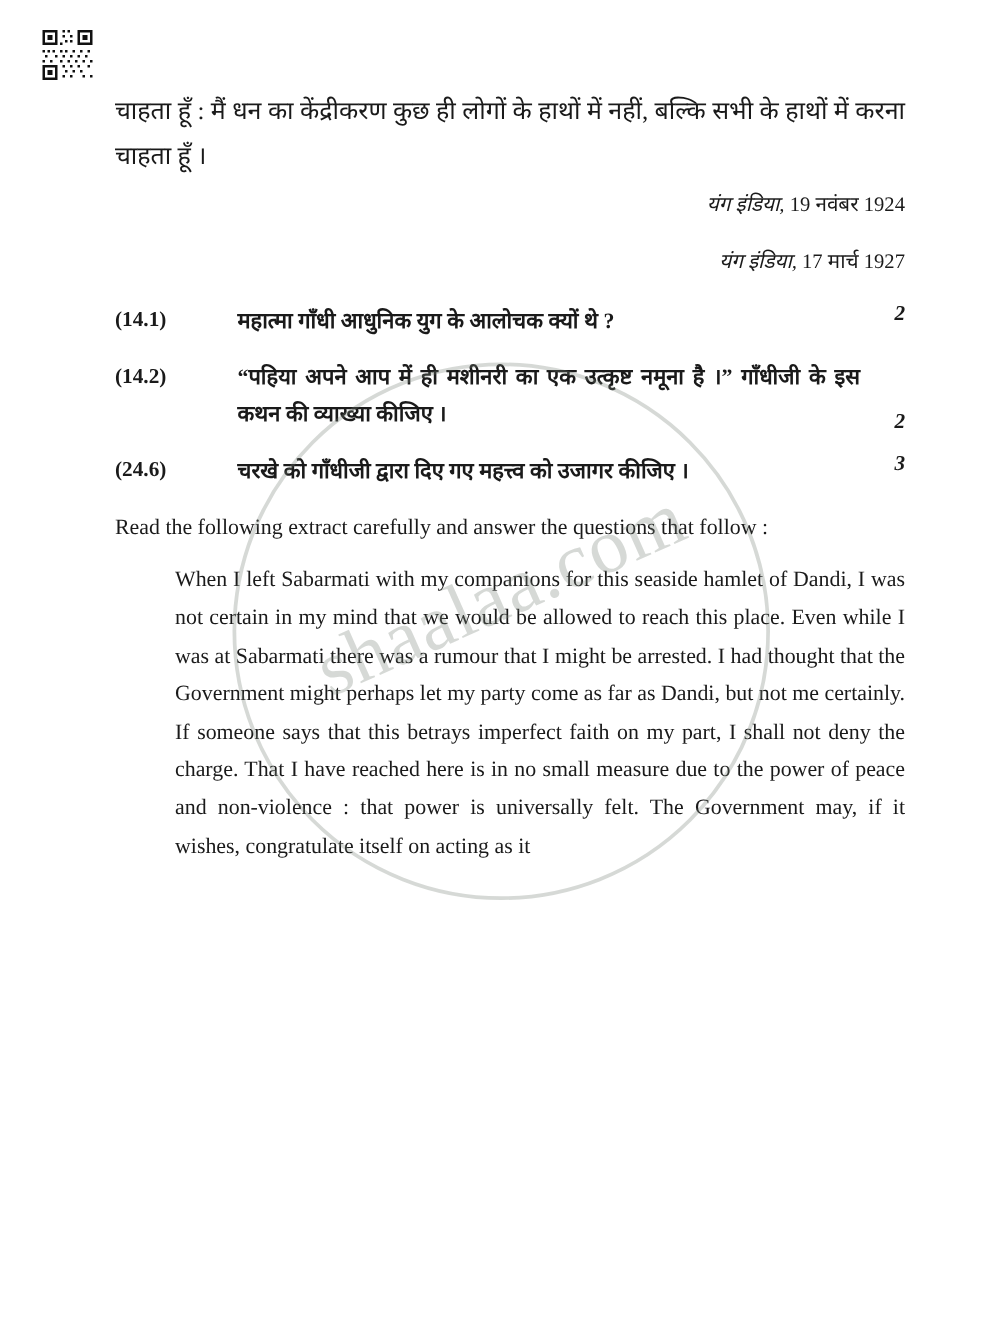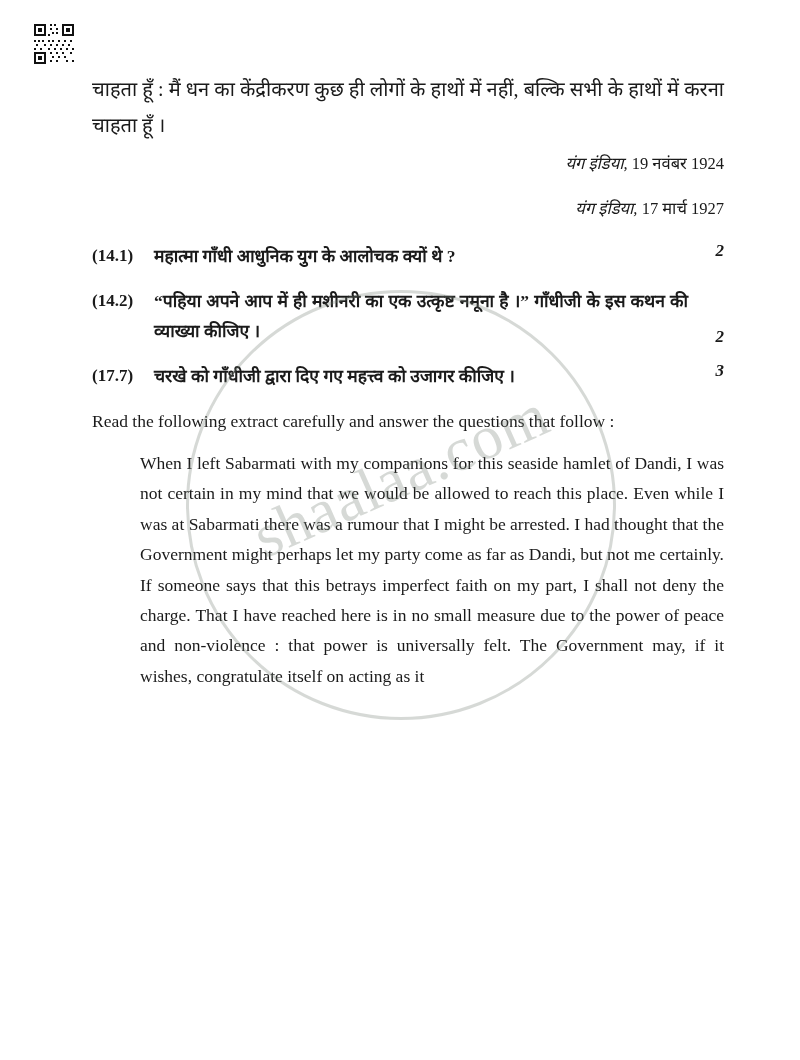--- a/index.html
+++ b/index.html
@@ -110,20 +110,21 @@
     flex: 0 0 62px;
     font-size: 17px;
     line-height: 1.75;
   }
   .q-text {
     flex: 1 1 auto;
     font-size: 17.5px;
     line-height: 1.75;
     text-align: justify;
     padding-right: 36px;
+    margin-left: 36px;
   }
   .q-marks {
     position: absolute;
     right: 0;
     bottom: 0;
     width: 22px;
     text-align: right;
     font-style: italic;
     font-size: 17px;
   }
@@ -249,21 +250,21 @@
       <div class="q-marks top">2</div>
     </div>
 
     <div class="q-row">
       <div class="q-num">(14.2)</div>
       <div class="q-text hindi">“पहिया अपने आप में ही मशीनरी का एक उत्कृष्ट नमूना है ।” गाँधीजी के इस कथन की व्याख्या कीजिए ।</div>
       <div class="q-marks">2</div>
     </div>
 
     <div class="q-row">
-      <div class="q-num">(17.7)</div>
+      <div class="q-num">(24.6)</div>
       <div class="q-text hindi">चरखे को गाँधीजी द्वारा दिए गए महत्त्व को उजागर कीजिए ।</div>
       <div class="q-marks top">3</div>
     </div>
 
     <p class="read-instr">Read the following extract carefully and answer the questions that follow :</p>
 
 
 
     <p class="extract-body">When I left Sabarmati with my companions for this seaside hamlet of Dandi, I was not certain in my mind that we would be allowed to reach this place. Even while I was at Sabarmati there was a rumour that I might be arrested. I had thought that the Government might perhaps let my party come as far as Dandi, but not me certainly. If someone says that this betrays imperfect faith on my part, I shall not deny the charge. That I have reached here is in no small measure due to the power of peace and non-violence : that power is universally felt. The Government may, if it wishes, congratulate itself on acting as it</p>
 

